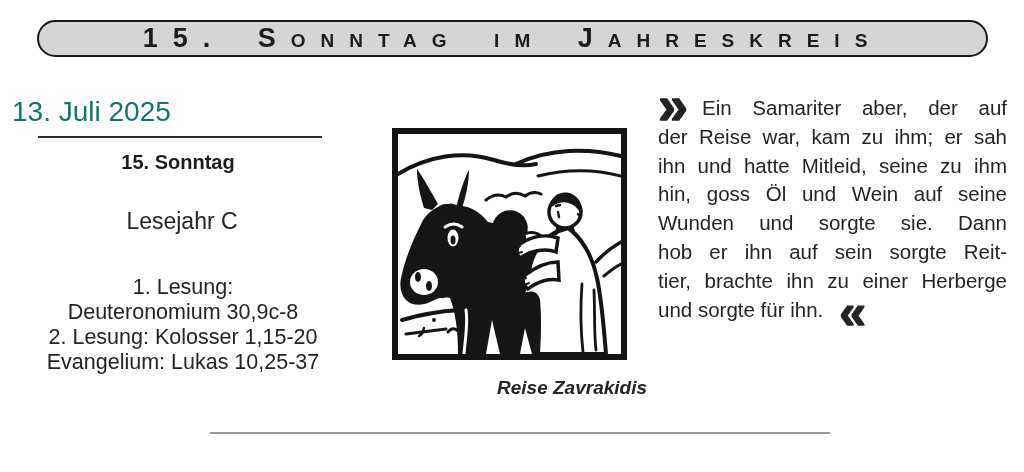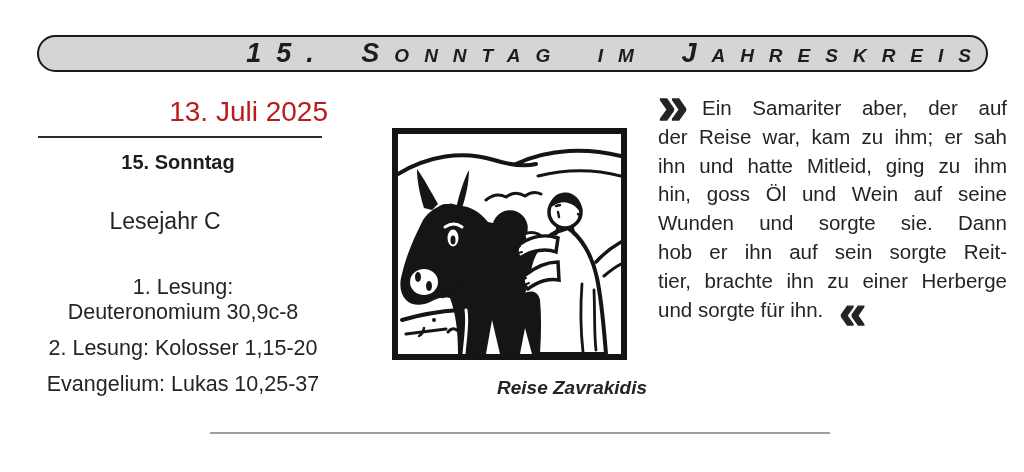--- a/index.html
+++ b/index.html
@@ -5,52 +5,52 @@
   * { margin:0; padding:0; box-sizing:border-box; }
   html,body { background:#ffffff; }
   .page {
     position:relative; width:1024px; height:472px; background:#ffffff;
     font-family:"Liberation Sans","DejaVu Sans",sans-serif; color:#1f1f1f;
     overflow:hidden;
   }
 
   
   .banner {
-    position:absolute; left:37px; top:35px; width:951px; height:37px;
+    position:absolute; left:37px; top:20px; width:951px; height:37px;
     background:#d5d5d5; border:2.5px solid #1a1a1a; border-radius:19px;
-    display:flex; align-items:center; justify-content:flex-end;font-style:italic;
+    display:flex; align-items:center; justify-content:center;
   }
   .banner-text {
     font-weight:bold; font-size:27px; line-height:37px; color:#1d1d1d;
     font-variant:small-caps; letter-spacing:15px; word-spacing:10px;
     white-space:nowrap;
   }
 
   
   .date {
-    position:absolute; left:28px; top:96px; width:300px; text-align:right;
-    font-size:28px; color:#b91c1c;
+    position:absolute; left:12px; top:96px; width:300px; text-align:left;
+    font-size:28px; color:#0f766e;
   }
   .date-rule {
     position:absolute; left:38px; top:136px; width:284px; height:2px;
     background:#2b2b2b;
   }
   .sunday-title {
     position:absolute; left:28px; top:147px; width:300px; text-align:center;
     font-weight:bold; font-size:20px; line-height:30px; color:#1d1d1d;
   }
   .lesejahr {
-    position:absolute; left:15px; top:208px; width:300px; text-align:center;
+    position:absolute; left:32px; top:208px; width:300px; text-align:center;
     font-size:23px; color:#242424;
   }
   .readings {
     position:absolute; left:13px; top:275px; width:340px; text-align:center;
     font-size:21.5px; line-height:25px; color:#242424;
   }
-  .readings .sp { margin-top:11px; }
+  .readings .sp { }
 
   
   .art-frame {
     position:absolute; left:392px; top:128px; width:235px; height:232px;
     border:6px solid #141414; background:#ffffff;
   }
   .art-frame svg { display:block; }
   .caption {
     position:absolute; left:415px; top:377px; width:232px; text-align:right;
     font-weight:bold; font-style:italic; font-size:19px; color:#242424;
@@ -161,21 +161,21 @@
       <circle cx="36" cy="186" r="2" fill="#151515" stroke="none"></circle>
       <path d="M26,194 q-1,6 -5,8" stroke-width="2.5"></path>
       <path d="M50,198 q5,-6 10,-1" stroke-width="3"></path>
     </svg>
   </div>
   <div class="caption">Reise Zavrakidis</div>
 
   <div class="quote">
     <div class="ql just"><span class="qmark q-open">»</span><span>Ein Samariter aber, der auf</span></div>
     <div class="ql just">der Reise war, kam zu ihm; er sah</div>
-    <div class="ql just">ihn und hatte Mitleid, ging zu ihm</div>
+    <div class="ql just">ihn und hatte Mitleid, seine zu ihm</div>
     <div class="ql just">hin, goss Öl und Wein auf seine</div>
     <div class="ql just">Wunden und sorgte sie. Dann</div>
     <div class="ql just">hob er ihn auf sein sorgte Reit-</div>
     <div class="ql just">tier, brachte ihn zu einer Herberge</div>
     <div class="ql last"><span>und sorgte für ihn.</span><span class="qmark q-close">«</span></div>
   </div>
 
   <div class="bottom-rule"></div>
 </div>
 

